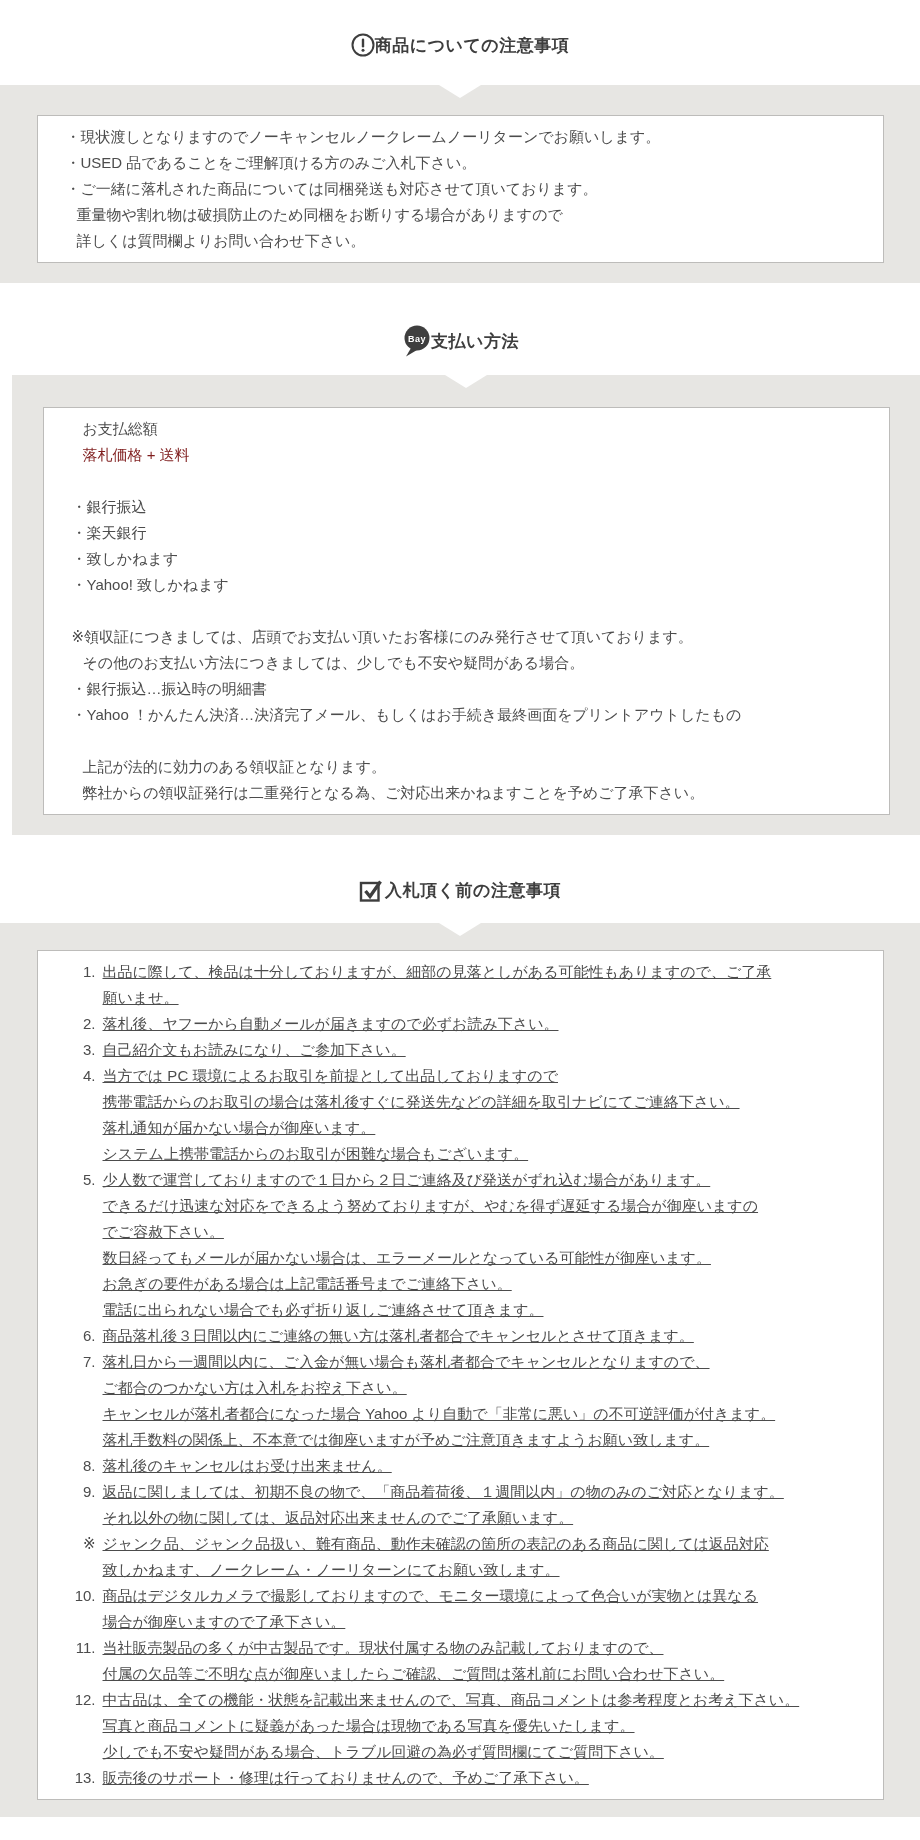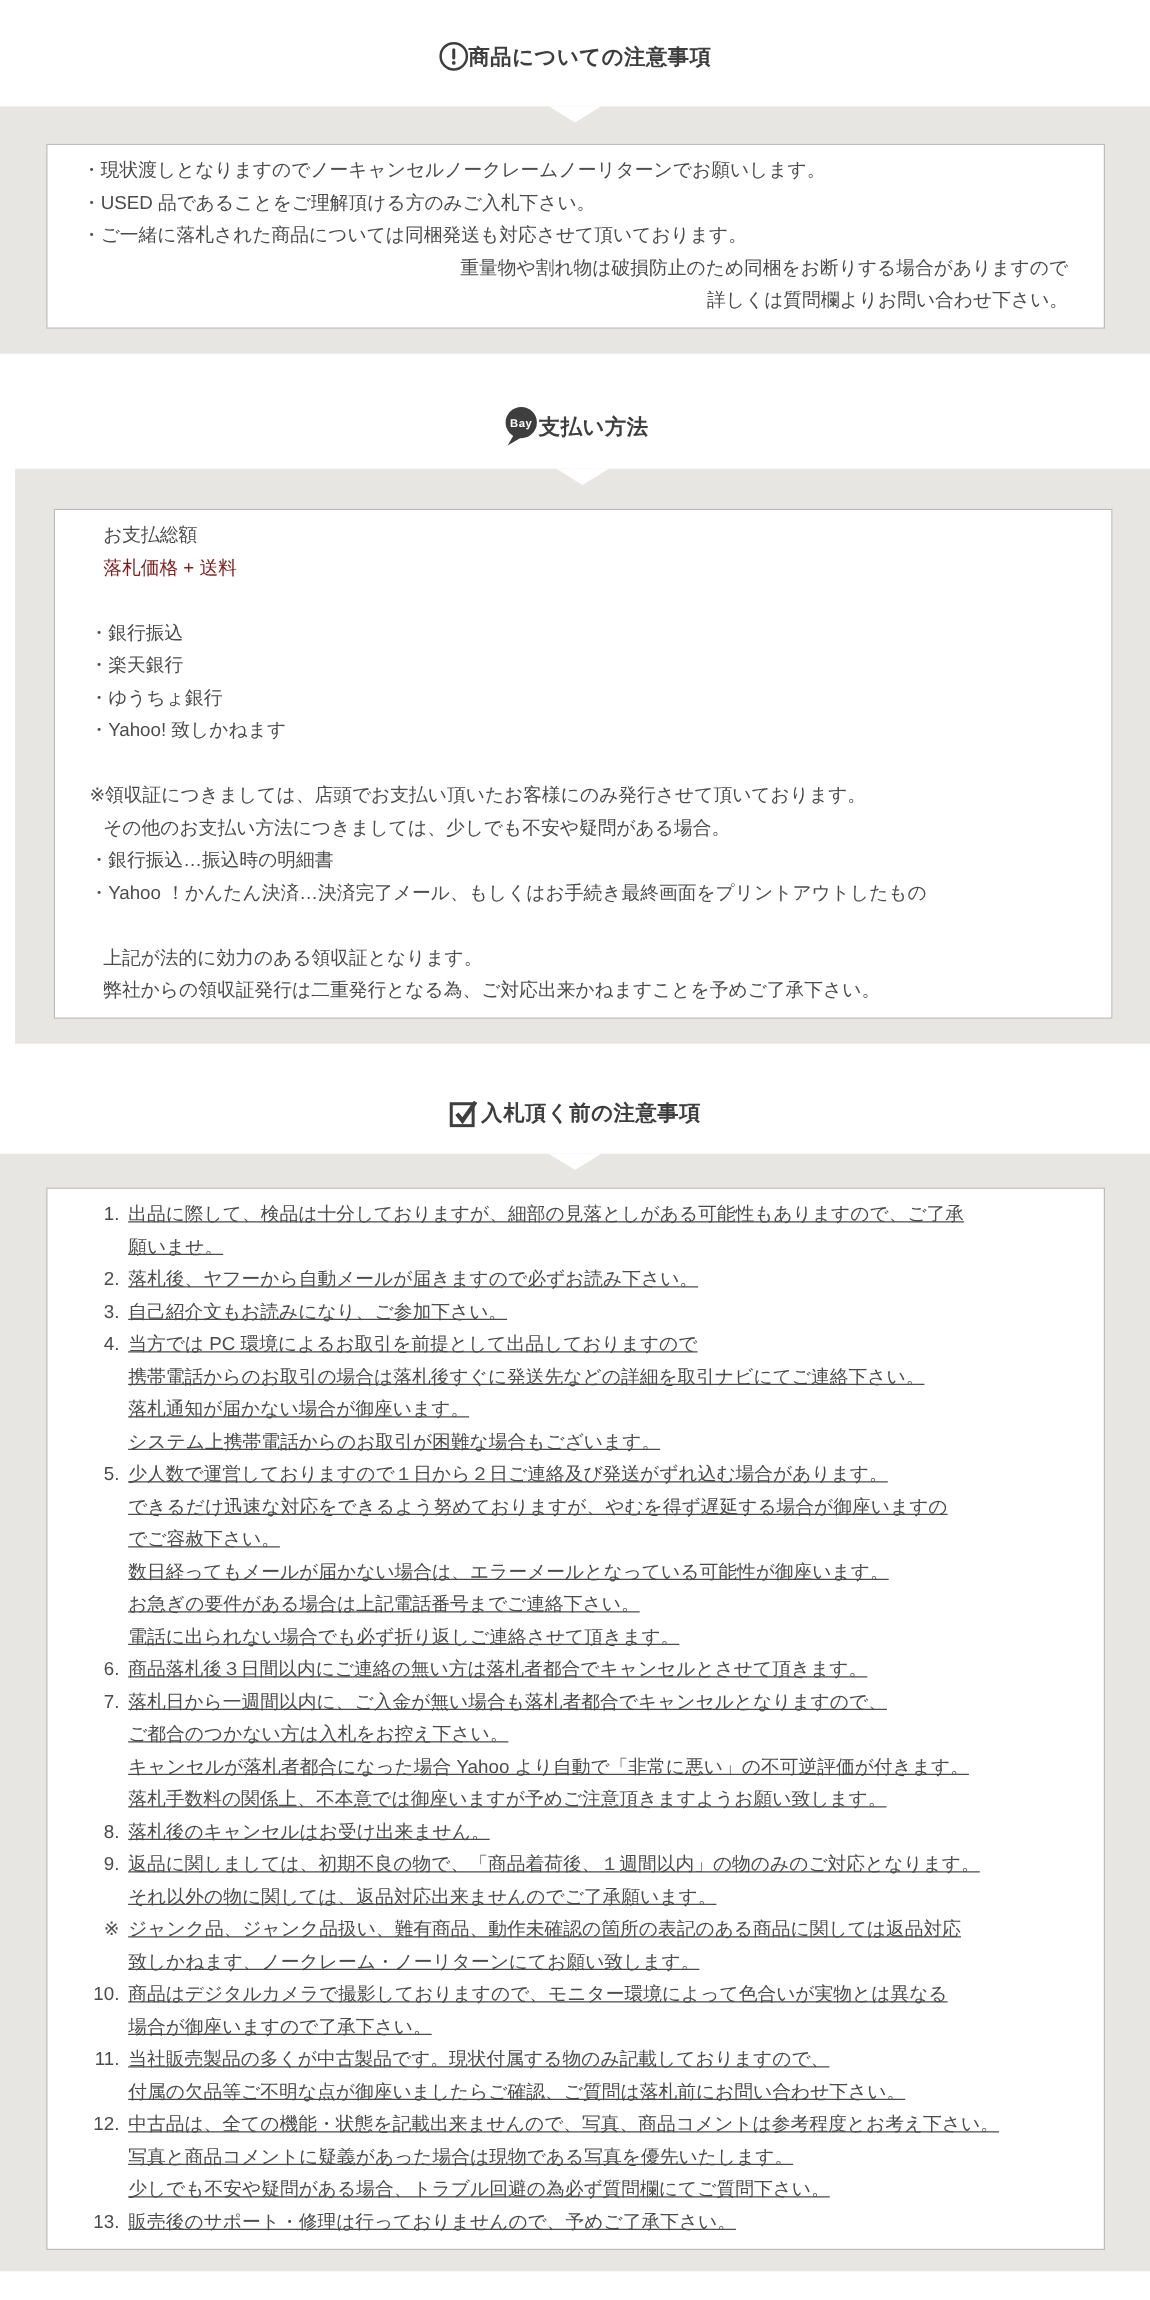--- a/index.html
+++ b/index.html
@@ -23,21 +23,21 @@
   }
   .band.b1{padding:30px 0 20px;}
   .band.b2{padding:32px 0 20px;margin-left:12px;}
   .band.b3{padding:27px 0 17px;}
   .box{
     background:#ffffff;border:1px solid #bdbcba;margin:0 auto;
     width:847px;box-sizing:border-box;padding:8px 28px;
     font-size:15px;line-height:26px;
   }
   .line{min-height:26px;white-space:pre-wrap;}
-  .line.cont{padding-left:11px;text-align:right;}
+  .line.cont{padding-left:11px;}
   .line.ind{padding-left:11px;}
   .line.blue{color:#7f1d1d;}
   .row{display:flex;align-items:flex-start;}
   .num{width:30px;flex:none;text-align:right;margin-right:7px;}
   .txt{white-space:pre-line;flex:1;text-decoration:underline;}
   .icon{flex:none;display:inline-flex;}
   svg text{font-family:"Liberation Sans","DejaVu Sans",sans-serif;}
 </style>
 </head>
 <body>
@@ -79,21 +79,21 @@
   </div>
   <div class="band b2">
     <div class="notch"></div>
     <div class="box">
 
     <div class="line ind">お支払総額</div>
         <div class="line ind blue">落札価格 + 送料</div>
         <div class="line"></div>
         <div class="line">・銀行振込</div>
         <div class="line">・楽天銀行</div>
-        <div class="line">・ゆうちょ銀行</div>
+        <div class="line">・致しかねます</div>
         <div class="line">・Yahoo! 致しかねます</div>
         <div class="line"></div>
         <div class="line">※領収証につきましては、店頭でお支払い頂いたお客様にのみ発行させて頂いております。</div>
         <div class="line ind">その他のお支払い方法につきましては、少しでも不安や疑問がある場合。</div>
         <div class="line">・銀行振込…振込時の明細書</div>
         <div class="line">・Yahoo ！かんたん決済…決済完了メール、もしくはお手続き最終画面をプリントアウトしたもの</div>
         <div class="line"></div>
         <div class="line ind">上記が法的に効力のある領収証となります。</div>
         <div class="line ind">弊社からの領収証発行は二重発行となる為、ご対応出来かねますことを予めご了承下さい。</div>
       </div>

